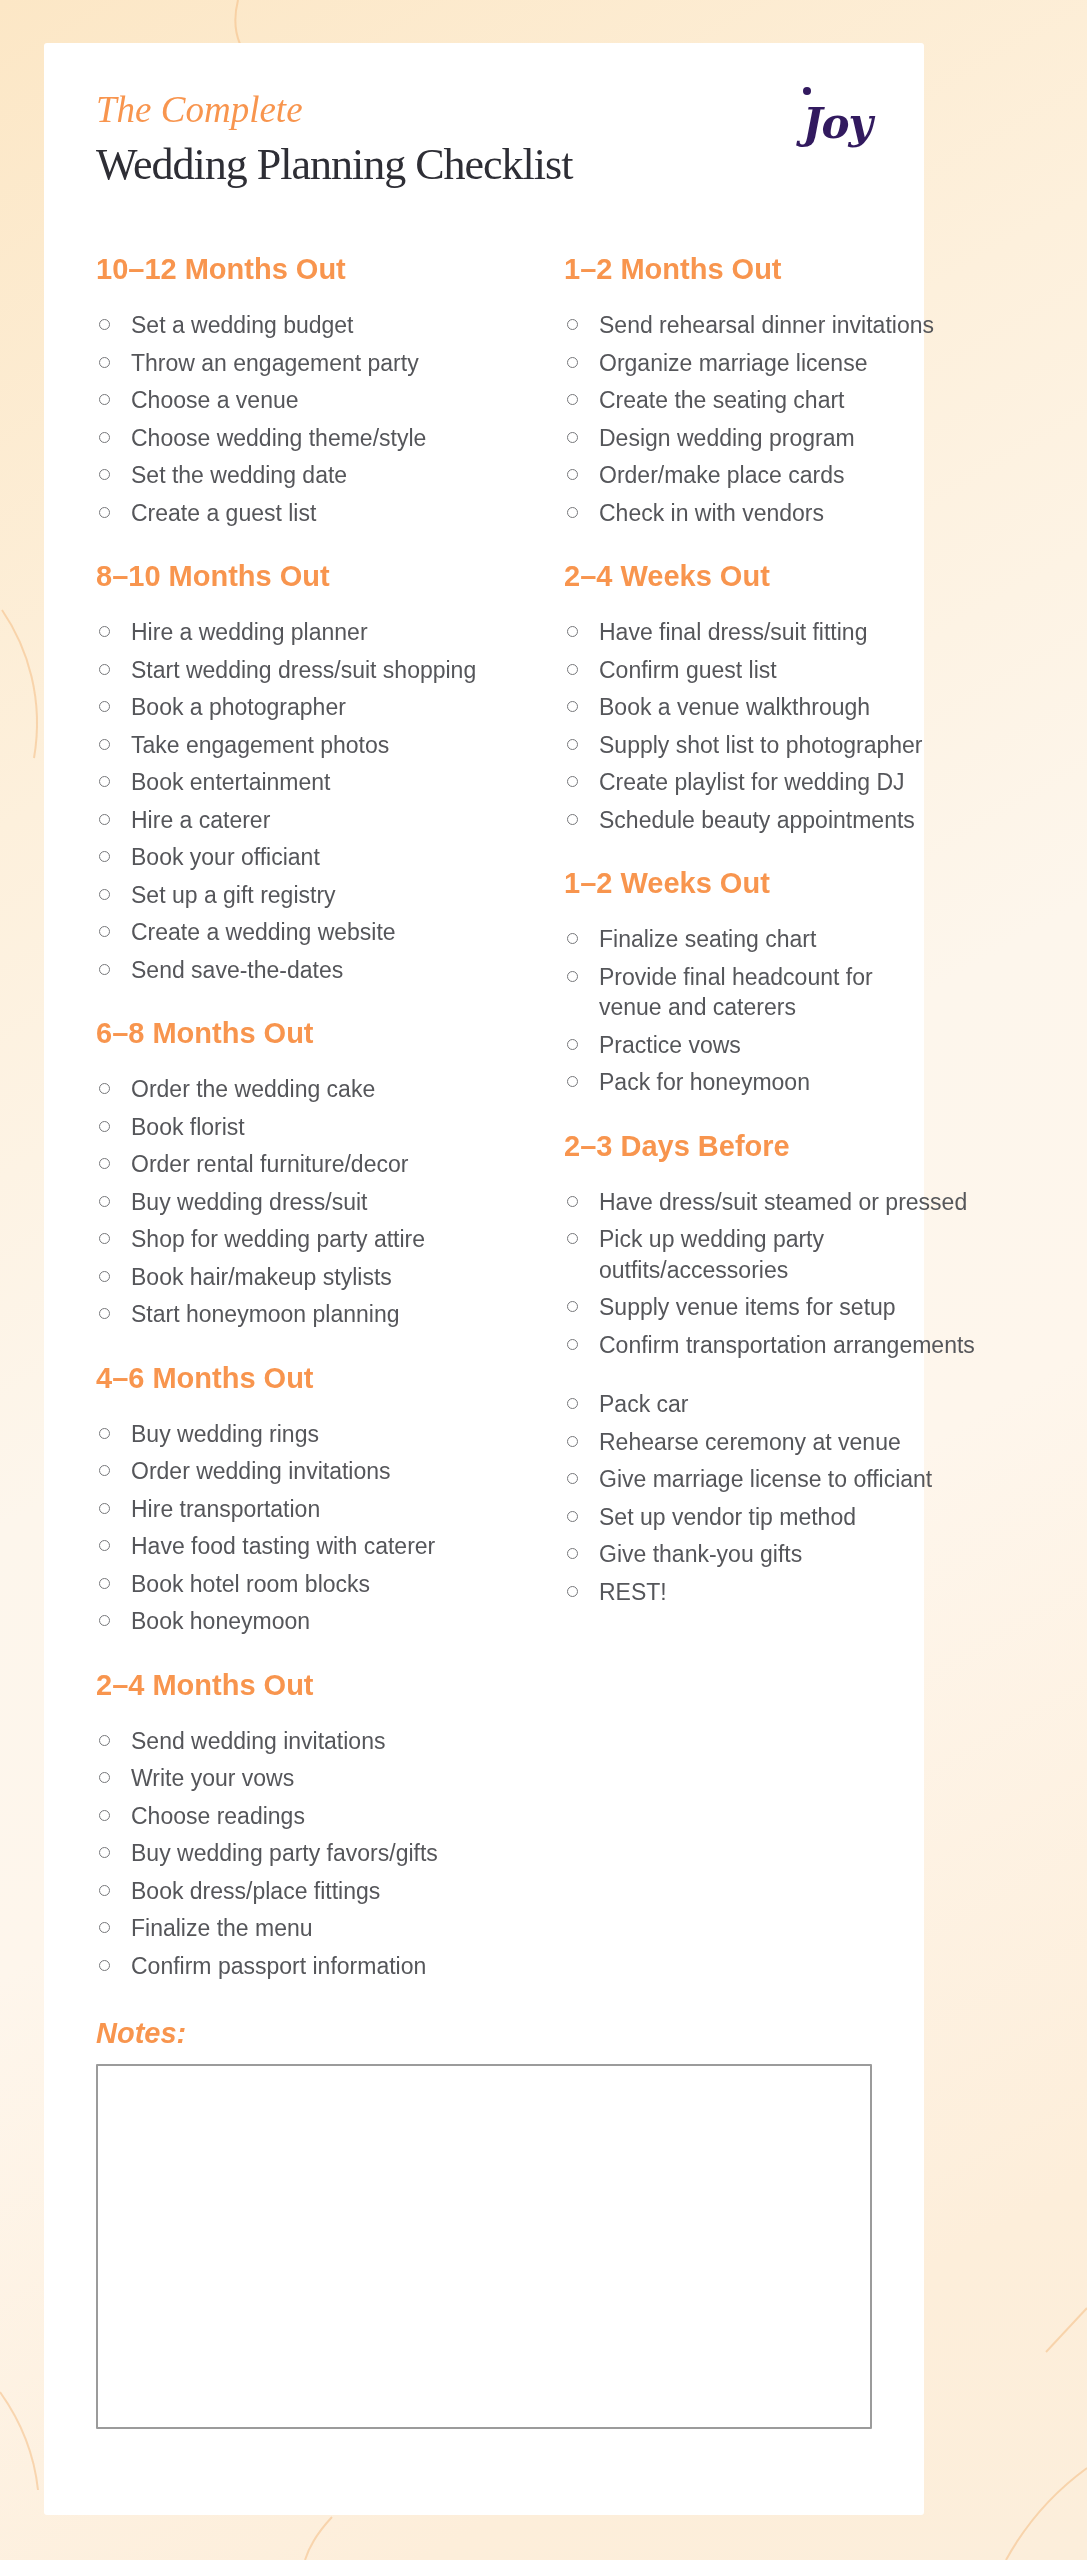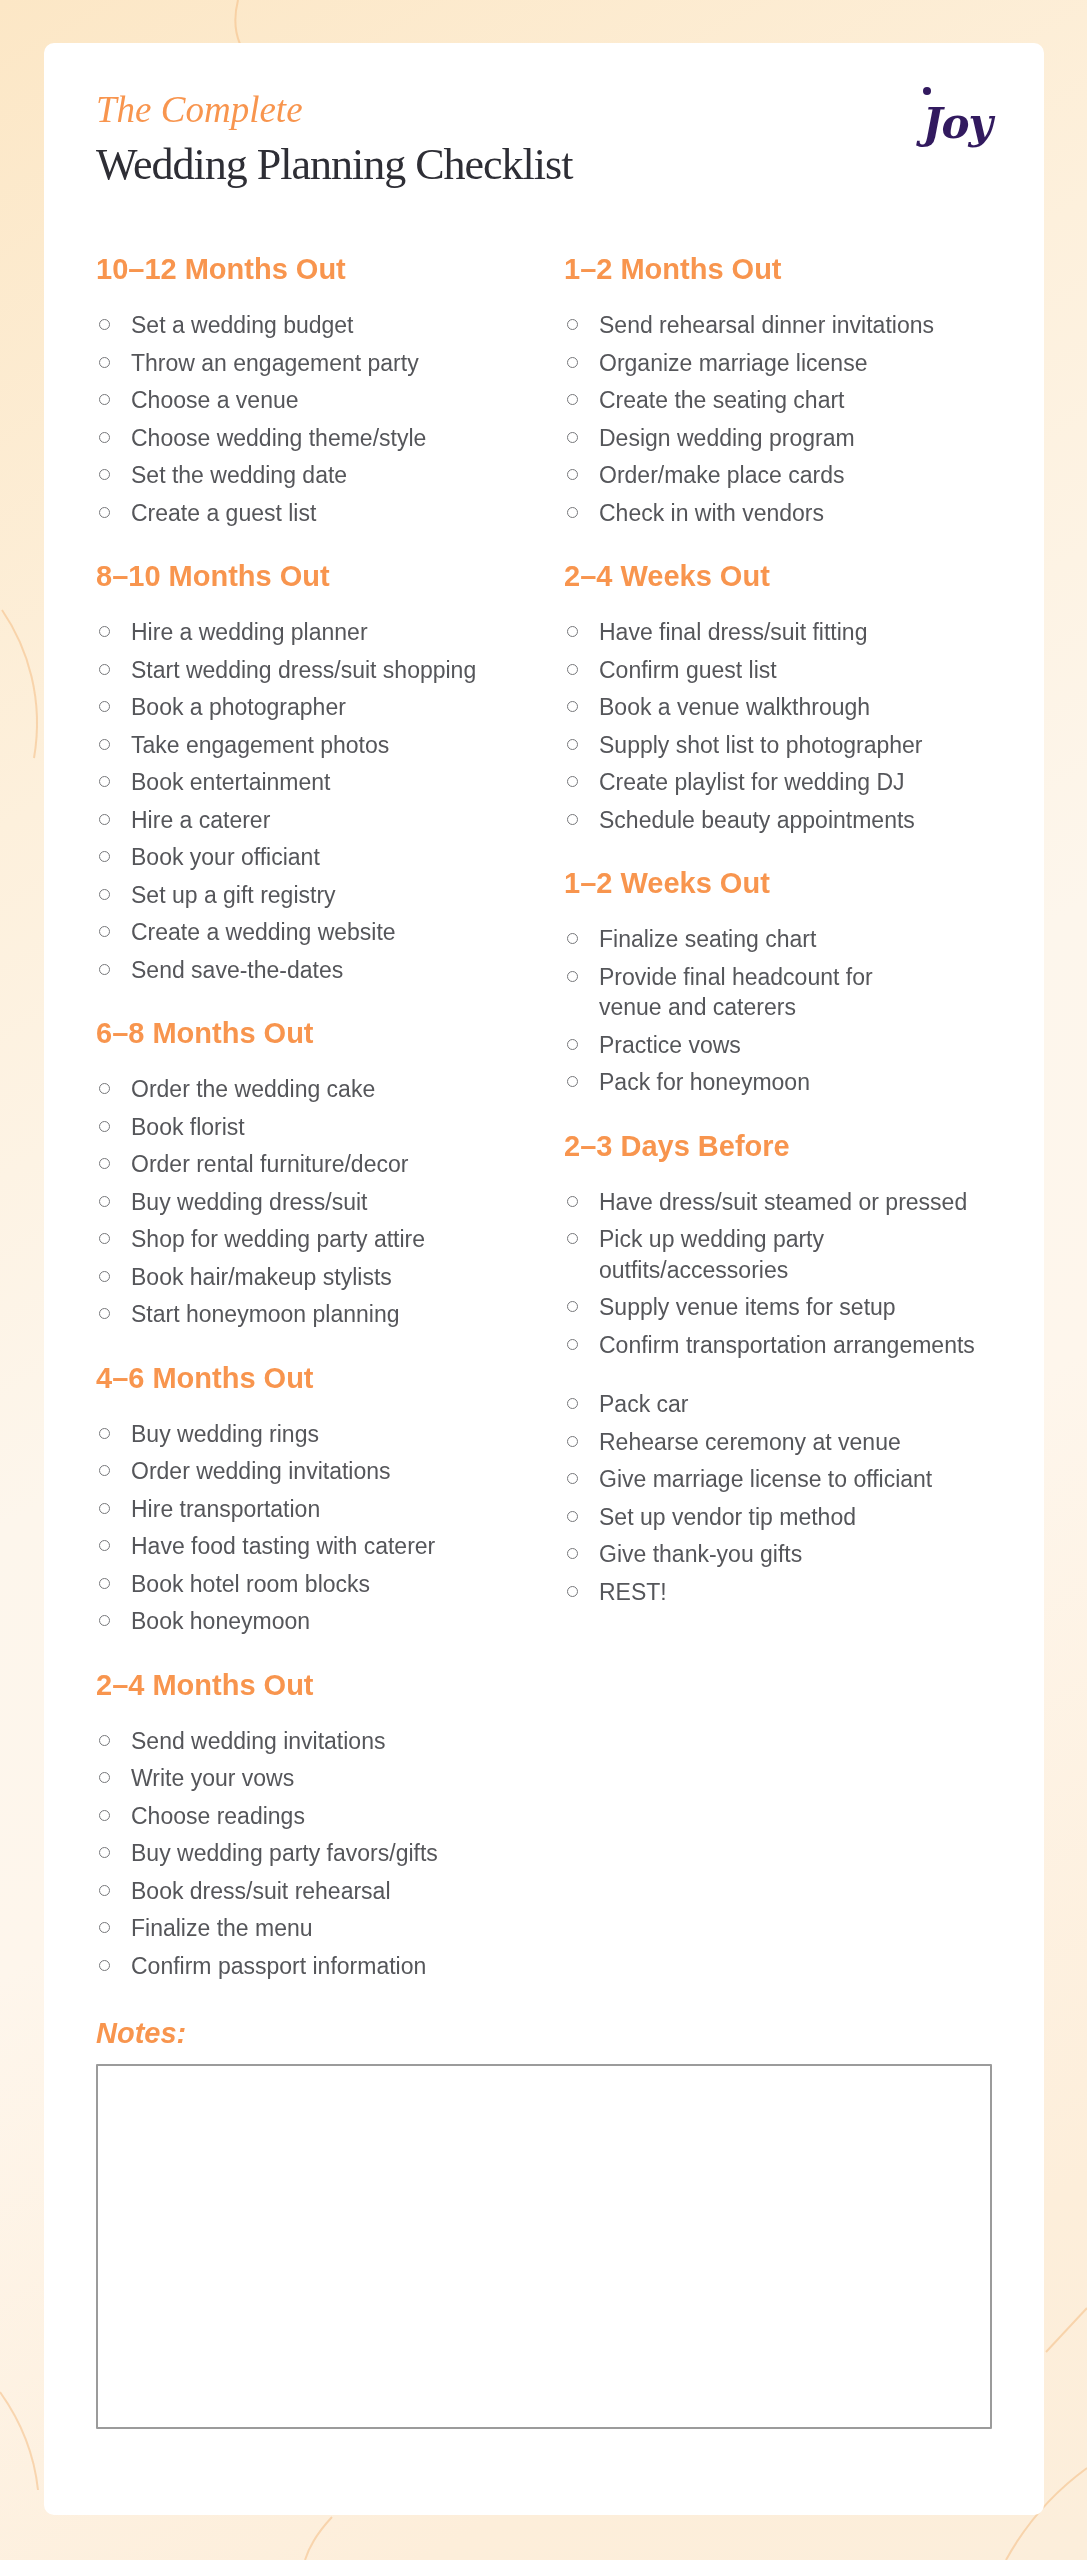--- a/index.html
+++ b/index.html
@@ -12,22 +12,22 @@
   }
   *{box-sizing:border-box;}
   html,body{margin:0;padding:0;}
   body{
     width:1087px;height:2560px;position:relative;overflow:hidden;
     font-family:"Liberation Sans",sans-serif;
     background:linear-gradient(150deg,#fce7c6 0%,#fdf0dc 26%,#fdf6ec 48%,#fef6ec 62%,#fdeeda 88%,#fceedb 100%);
   }
   .bg-decor{position:absolute;left:0;top:0;width:1087px;height:2560px;}
   .card{
-    position:absolute;left:44px;top:43px;width:1000px;height:2472px;
-    background:#ffffff;border-radius:10px;padding:46px 52px 0;
+    position:absolute;left:44px;top:43px;width:880px;height:2472px;
+    background:#ffffff;border-radius:3px;padding:46px 52px 0;
   }
   header{position:relative;}
   .eyebrow{
     font-family:"Liberation Serif",serif;font-style:italic;
     font-size:37px;line-height:1.15;color:var(--accent-orange,#F8954E);
   }
   h1.title{
     font-family:"Liberation Serif",serif;font-weight:400;
     font-size:44px;letter-spacing:-1px;color:var(--text-dark,#2E2E35);
     margin:8px 0 0;line-height:1.15;
@@ -243,21 +243,21 @@
             <li>
               <span class="bullet"></span>
               <span class="item-text">Choose readings</span>
             </li>
             <li>
               <span class="bullet"></span>
               <span class="item-text">Buy wedding party favors/gifts</span>
             </li>
             <li>
               <span class="bullet"></span>
-              <span class="item-text">Book dress/suit rehearsal</span>
+              <span class="item-text">Book dress/place fittings</span>
             </li>
             <li>
               <span class="bullet"></span>
               <span class="item-text">Finalize the menu</span>
             </li>
             <li>
               <span class="bullet"></span>
               <span class="item-text">Confirm passport information</span>
             </li>
           </ul>

